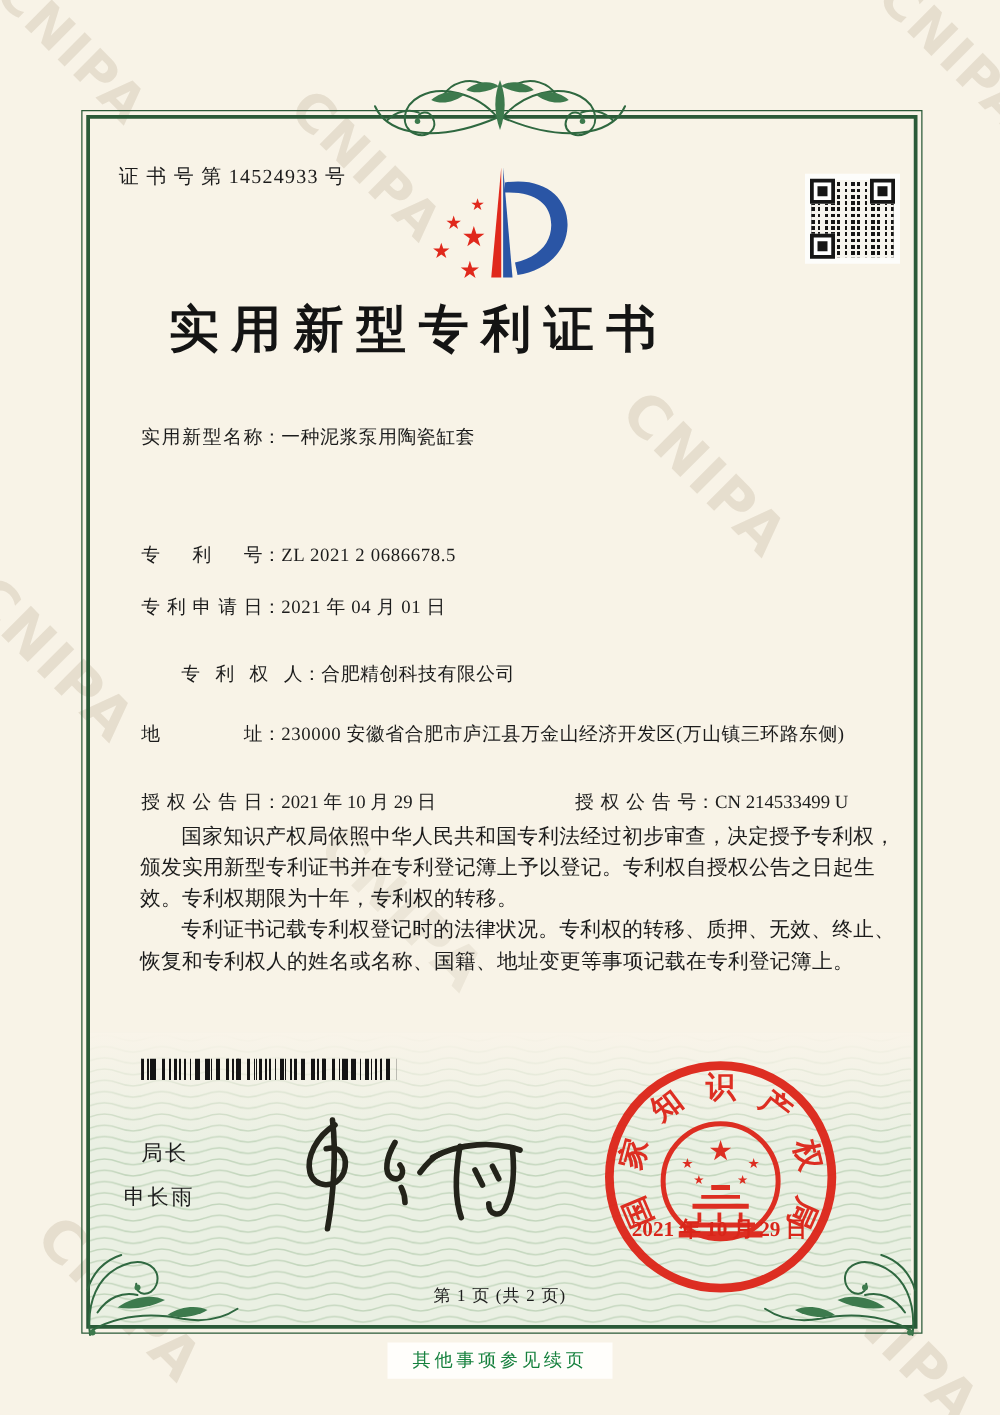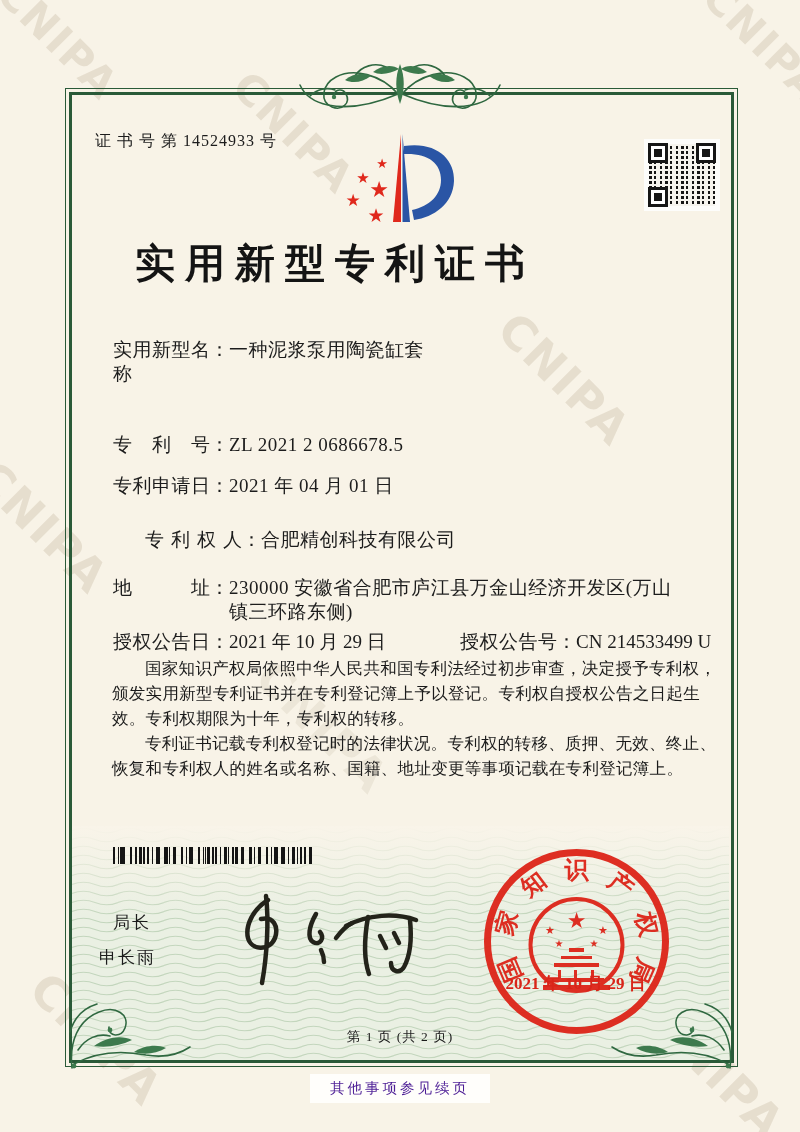--- a/index.html
+++ b/index.html
@@ -62,21 +62,21 @@
   .finder .dot{position:absolute;left:3px;top:3px;width:8px;height:8px;background:#161616;}
   .finder.tl{left:4px;top:4px;} .finder.tr{right:4px;top:4px;} .finder.bl{left:4px;bottom:4px;}
 
   .title{
     position:absolute;left:0;top:236px;width:670px;z-index:4;
     text-align:center;font-size:40px;font-weight:bold;
     letter-spacing:10px;color:#141414;
   }
 
   
-  .field-row{position:absolute;left:113px;z-index:4;font-size:19px;line-height:24px;}
+  .field-row{position:absolute;left:113px;z-index:4;font-size:15px;line-height:24px;}
   .flabel{
     display:inline-block;width:97px;
     text-align:justify;text-align-last:justify;
     vertical-align:top;
   }
   .fcolon{display:inline-block;vertical-align:top;}
   .fvalue{display:inline-block;width:455px;vertical-align:top;letter-spacing:0.5px;}
   .grant-pair{position:absolute;top:0;white-space:nowrap;}
   .grant-pair.second{left:347px;}
 
@@ -111,21 +111,21 @@
   
   .page-num{
     position:absolute;left:0;top:1028px;width:800px;z-index:4;
     text-align:center;font-size:13.5px;letter-spacing:1px;
   }
   .continuation{
     position:absolute;left:0;top:1074px;width:800px;z-index:4;text-align:center;
   }
   .continuation span{
     display:inline-block;background:#fffefb;
-    padding:5px 20px;font-size:14.5px;letter-spacing:3px;color:#4c1d95;
+    padding:5px 20px;font-size:14.5px;letter-spacing:3px;color:#15803d;
   }
 </style>
 </head>
 <body>
 
 <div class="page">
 
   <div class="wm small" style="left:-18px;top:14px;">CNIPA</div>
   <div class="wm small" style="left:218px;top:108px;">CNIPA</div>
   <div class="wm small" style="left:688px;top:18px;">CNIPA</div>

